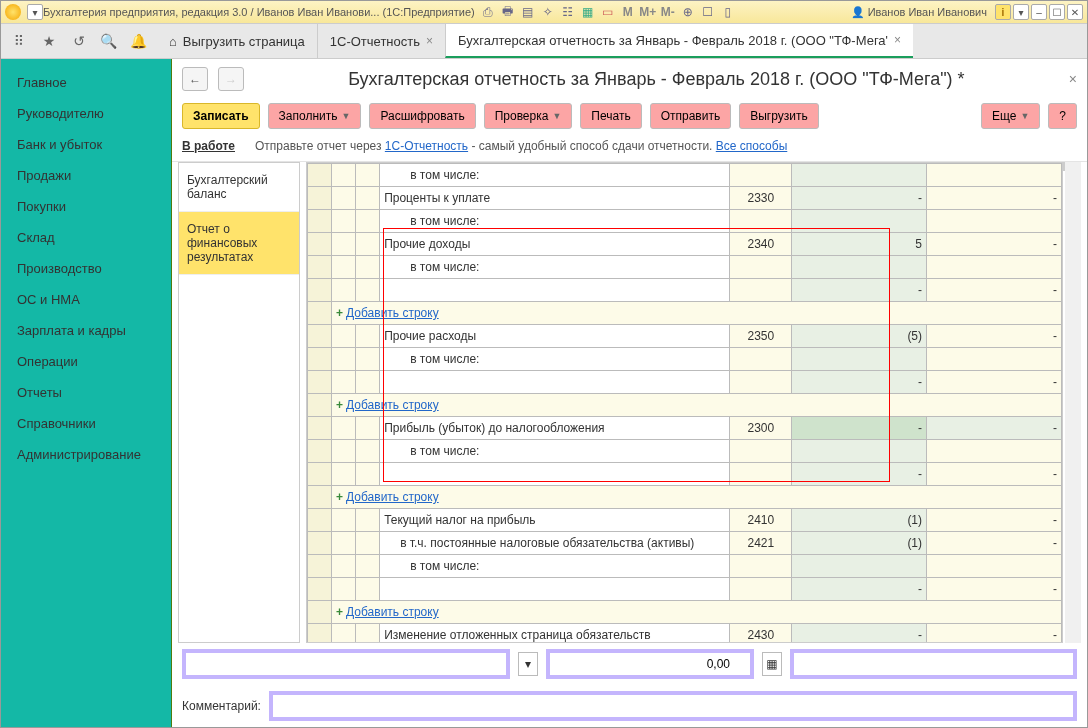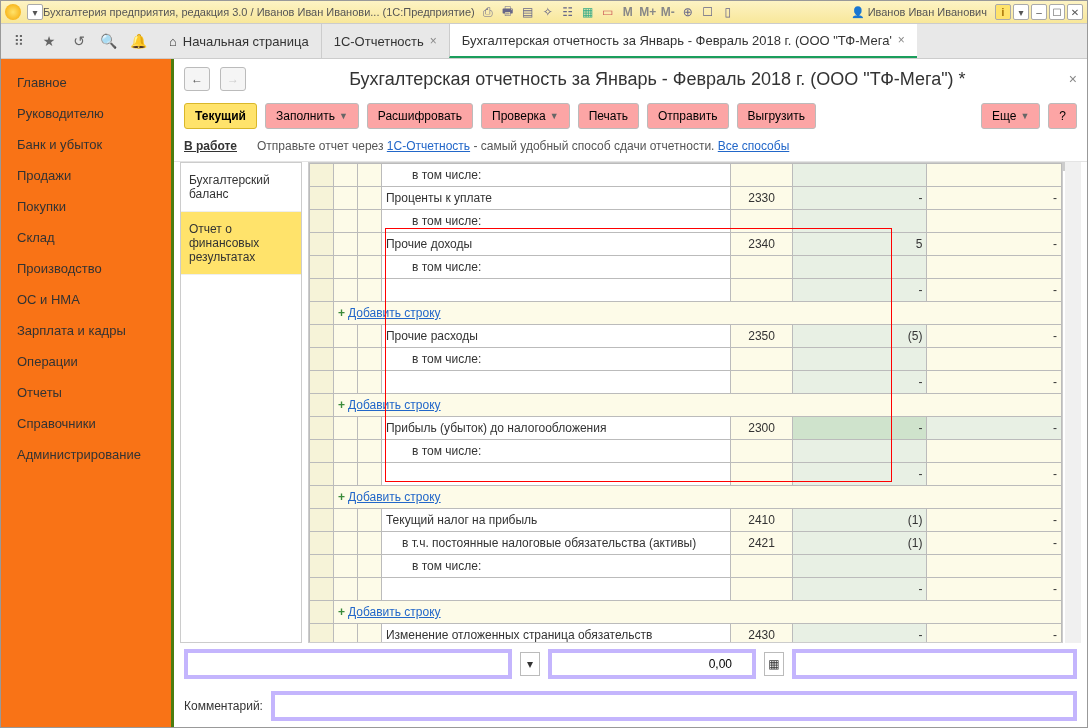--- a/index.html
+++ b/index.html
@@ -11,21 +11,21 @@
 .titlebar .tools span{width:14px;height:14px;display:inline-flex;align-items:center;justify-content:center;color:#668;font-size:12px}
 .titlebar .user{margin-left:auto;display:flex;align-items:center;color:#555;font-size:11px;gap:3px;padding-right:6px}
 .tabbar{height:34px;background:#e8e8e8;display:flex;align-items:stretch;border-bottom:1px solid #ccc}
 .tabbar .quick{display:flex;align-items:center;gap:14px;padding:0 10px;color:#666}
 .tabbar .quick span{width:16px;height:16px;display:flex;justify-content:center;align-items:center;font-size:14px}
 .tab{display:flex;align-items:center;padding:0 12px;border-left:1px solid #ccc;font-size:13px;color:#333;position:relative;gap:6px}
 .tab.home{border-left:none}
 .tab.active{background:#fff;border-bottom:2px solid #1a9e5c}
 .tab .x{color:#888;font-size:12px}
 .body{flex:1;display:flex;overflow:hidden}
-.nav{width:170px;background:#f97316;border-right:3px solid #4d7c0f;padding:8px 0;font-size:13px}
+.nav{width:170px;background:#14b8a6;border-right:1px solid #4d7c0f;padding:8px 0;font-size:13px}
 .nav div{padding:8px 16px;color:#333}
 .main{flex:1;display:flex;flex-direction:column;background:#fff;position:relative}
 .pagehdr{display:flex;align-items:center;padding:8px 10px;gap:10px}
 .navbtn{width:24px;height:22px;border:1px solid #bbb;border-radius:3px;display:flex;align-items:center;justify-content:center;background:#f5f5f5;color:#555}
 .pagehdr h1{font-size:18px;font-weight:normal;margin:0;flex:1;text-align:center}
 .closex{font-size:14px;color:#888}
 .toolbar{display:flex;align-items:center;gap:8px;padding:4px 10px}
 .btn{height:26px;border:1px solid #bbb;border-radius:3px;background:#fca5a5;padding:0 10px;font-size:12px;display:flex;align-items:center;gap:4px}
 .btn.primary{background:#ffe36b;border-color:#d9b72a;font-weight:bold}
 .btn .dd{font-size:9px;color:#666}
@@ -94,21 +94,21 @@
   <div class="tabbar">
     <div class="quick">
       <span>⠿</span>
       <span>★</span>
       <span>↺</span>
       <span>🔍</span>
       <span>🔔</span>
     </div>
     <div class="tab home">
       <span>⌂</span>
-      <span>Начальная страница</span>
+      <span>Выгрузить страница</span>
     </div>
     <div class="tab">
       <span>1С-Отчетность</span>
       <span class="x">×</span>
     </div>
     <div class="tab active">
       <span style="max-width:430px;overflow:hidden;white-space:nowrap">Бухгалтерская отчетность за Январь - Февраль 2018 г. (ООО "ТФ-Мега") *</span>
       <span class="x">×</span>
     </div>
   </div>
@@ -131,21 +131,21 @@
     </div>
 
     <div class="main">
       <div class="pagehdr">
         <span class="navbtn">←</span>
         <span class="navbtn" style="color:#ccc">→</span>
         <h1>Бухгалтерская отчетность за Январь - Февраль 2018 г. (ООО "ТФ-Мега") *</h1>
         <span class="closex">×</span>
       </div>
       <div class="toolbar">
-        <button class="btn primary">Текущий</button>
+        <button class="btn primary">Записать</button>
         <button class="btn">
             <span>Заполнить</span>
             <span class="dd">▼</span>
           </button>
         <button class="btn">Расшифровать</button>
         <button class="btn">
             <span>Проверка</span>
             <span class="dd">▼</span>
           </button>
         <button class="btn">Печать</button>

